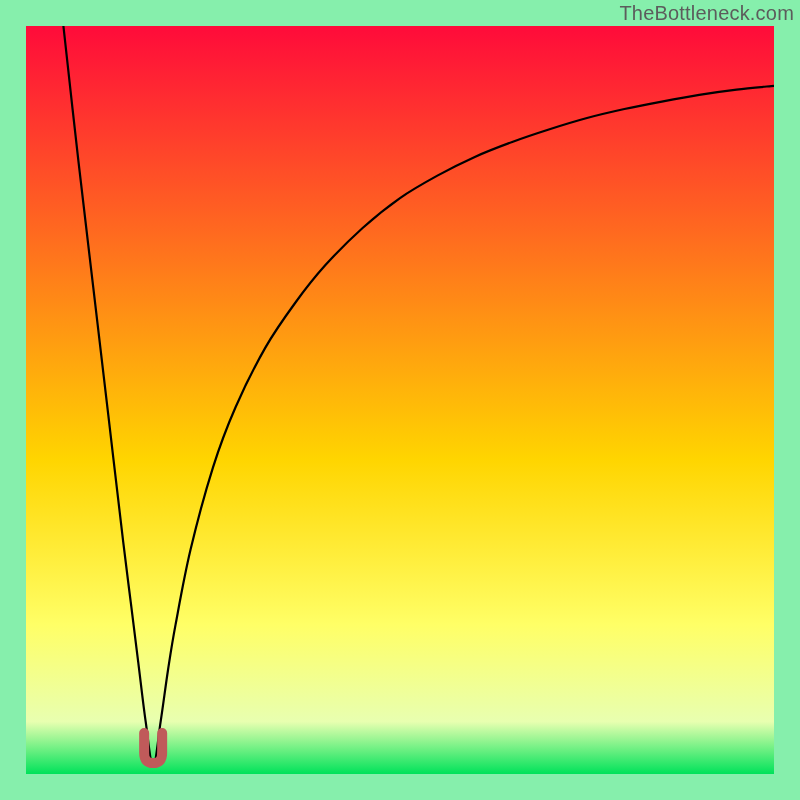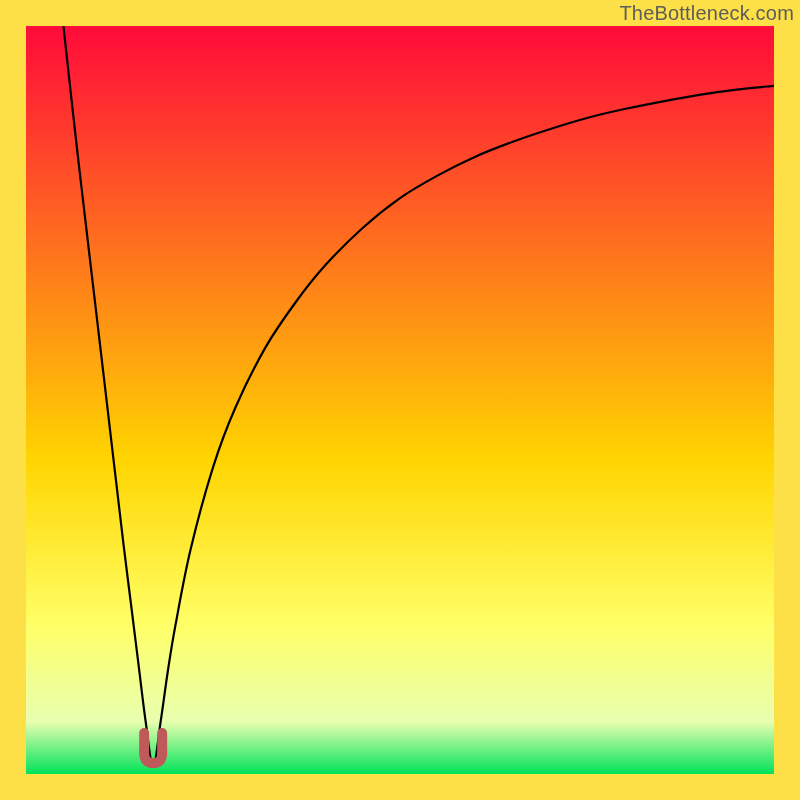--- a/index.html
+++ b/index.html
@@ -8,21 +8,21 @@
     width: 800px;
     height: 800px;
     overflow: hidden;
     background: #000;
     font-family: Arial, Helvetica, sans-serif;
   }
   .frame {
     position: absolute;
     left: 0; top: 0;
     width: 800px; height: 800px;
-    background: #fde047;
+    background: #86efac;
   }
   .plot {
     position: absolute;
     left: 26px;
     top: 26px;
     width: 748px;
     height: 748px;
     overflow: hidden;
   }
   .watermark {

